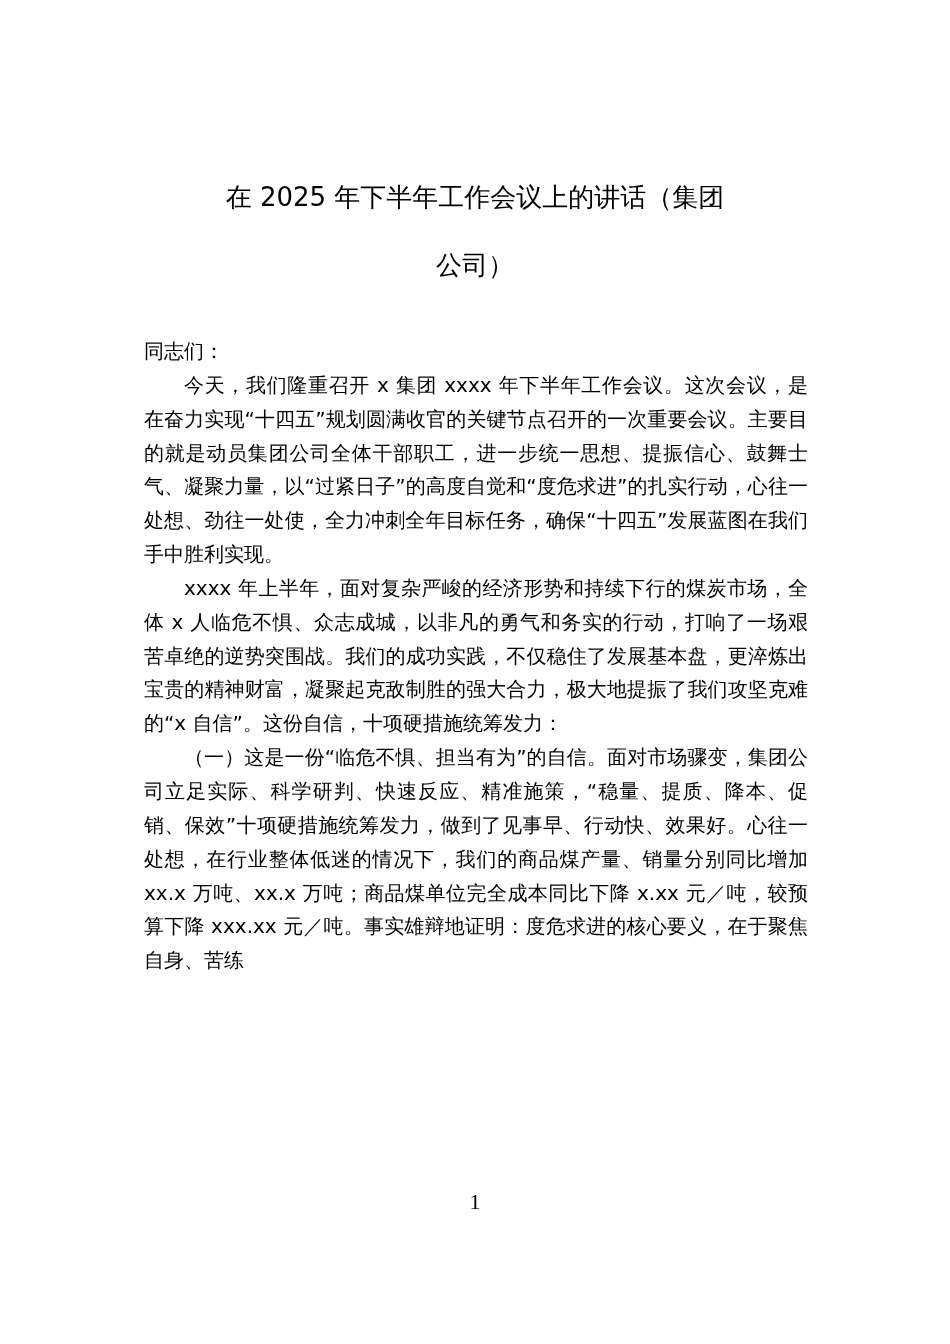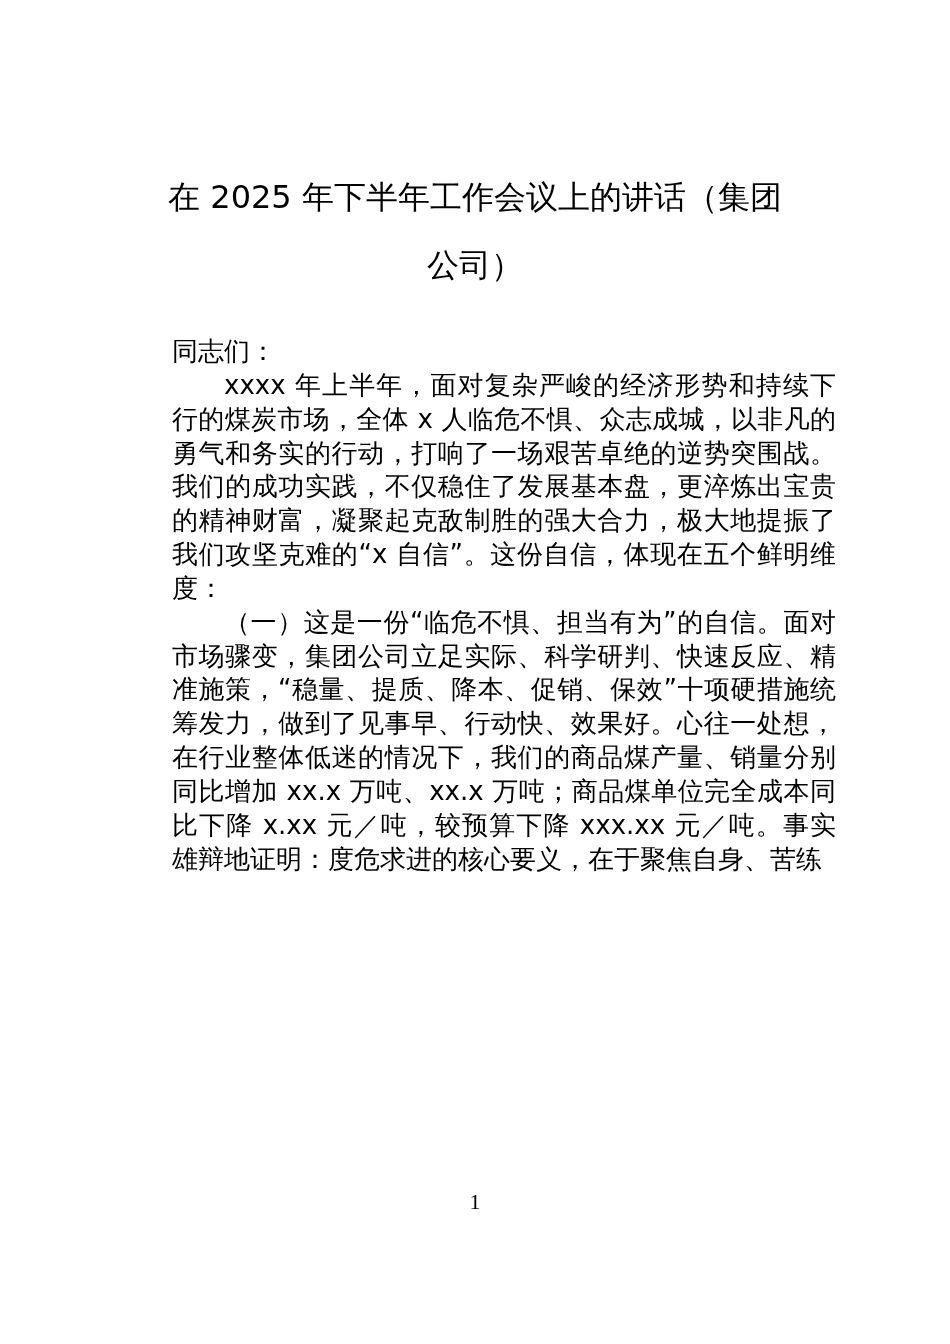--- a/index.html
+++ b/index.html
@@ -22,36 +22,35 @@
       width: 950px;
       height: 1344px;
       background: #ffffff;
     }
     .title {
       position: absolute;
       left: 140px;
       top: 163px;
       width: 670px;
       text-align: center;
-      font-size: 32px;
+      font-size: 26px;
       line-height: 68px;
       letter-spacing: 0px;
       margin: 0;
       font-weight: normal;
     }
     .body {
       position: absolute;
       left: 144px;
       top: 335px;
       width: 664px;
-      font-size: 26px;
+      font-size: 20px;
       line-height: 33.85px;
       text-align: justify;
       text-justify: inter-character;
-      margin-left: 28px;
     }
     .body p {
       margin: 0;
       padding: 0;
     }
     .indent {
       text-indent: 2em;
     }
     .page-number {
       position: absolute;
@@ -70,24 +69,27 @@
 <div class="page">
 
   <h1 class="title">
     <span>在 2025 年下半年工作会议上的讲话（集团</span><br>
     <span>公司）</span>
   </h1>
 
   <div class="body">
     <p>同志们：</p>
 
+    <p class="indent">
+      <span>今天，我们隆重召开 x 集团 xxxx 年下半年工作会议。这次会议，是在奋力实现“十四五”规划圆满收官的关键节点召开的一次重要会议。主要目的就是动员集团公司全体干部职工，进一步统一思想、提振信心、鼓舞士气、凝聚力量，以“过紧日子”的高度自觉和“度危求进”的扎实行动，心往一处想、劲往一处使，全力冲刺全年目标任务，确保“十四五”发展蓝图在我们手中胜利实现。</span>
+    </p>
 
 
     <p class="indent">
-      <span>xxxx 年上半年，面对复杂严峻的经济形势和持续下行的煤炭市场，全体 x 人临危不惧、众志成城，以非凡的勇气和务实的行动，打响了一场艰苦卓绝的逆势突围战。我们的成功实践，不仅稳住了发展基本盘，更淬炼出宝贵的精神财富，凝聚起克敌制胜的强大合力，极大地提振了我们攻坚克难的“x 自信”。这份自信，体现在五个鲜明维度：</span>
+      <span>xxxx 年上半年，面对复杂严峻的经济形势和持续下行的煤炭市场，全体 x 人临危不惧、众志成城，以非凡的勇气和务实的行动，打响了一场艰苦卓绝的逆势突围战。我们的成功实践，不仅稳住了发展基本盘，更淬炼出宝贵的精神财富，凝聚起克敌制胜的强大合力，极大地提振了我们攻坚克难的“x 自信”。这份自信，十项硬措施统筹发力：</span>
     </p>
 
     <p class="indent">
       <span>（一）这是一份“临危不惧、担当有为”的自信。面对市场骤变，集团公司立足实际、科学研判、快速反应、精准施策，“稳量、提质、降本、促销、保效”十项硬措施统筹发力，做到了见事早、行动快、效果好。心往一处想，在行业整体低迷的情况下，我们的商品煤产量、销量分别同比增加 xx.x 万吨、xx.x 万吨；商品煤单位完全成本同比下降 x.xx 元／吨，较预算下降 xxx.xx 元／吨。事实雄辩地证明：度危求进的核心要义，在于聚焦自身、苦练</span>
     </p>
   </div>
 
   <div class="page-number">1</div>
 </div>
 

